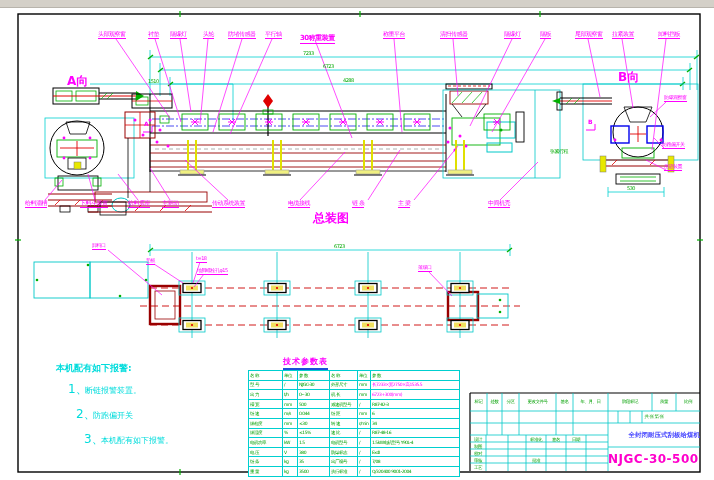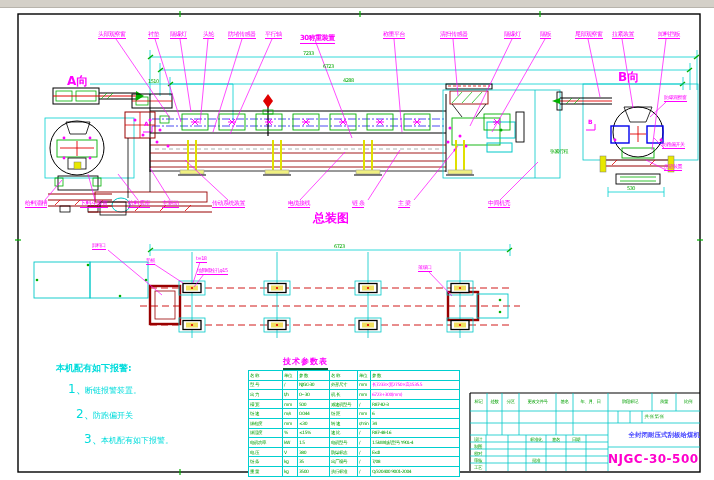--- a/index.html
+++ b/index.html
@@ -11,21 +11,21 @@
        border-bottom:1px solid #ff00ff;padding-bottom:1px;letter-spacing:-0.5px;}
   .lbl.sm{font-size:5px;line-height:5px;}
   .lbl.big{font-size:7px;line-height:7px;font-weight:bold;}
   .vtitle{position:absolute;color:#ff00ff;font-size:12px;font-weight:bold;line-height:7px;white-space:nowrap;}
   .dim{position:absolute;color:#00a800;font-size:5px;line-height:5px;white-space:nowrap;letter-spacing:-0.5px;}
   .alarm{position:absolute;color:#00dcdc;white-space:nowrap;}
   .alarm-title{font-size:9px;font-weight:bold;}
   .alarm-no{font-size:12px;}
   .alarm-tx{font-size:8px;}
   .ptitle{position:absolute;color:#ff00ff;font-size:8px;font-weight:bold;letter-spacing:1px;
-          border-bottom:2px solid #14532d;padding-bottom:1px;white-space:nowrap;}
+          border-bottom:2px solid #1d4ed8;padding-bottom:1px;white-space:nowrap;}
   table.params{position:absolute;left:248px;top:370px;border-collapse:collapse;table-layout:fixed;
                width:211px;border:1px solid #000;background:#fff;}
   table.params td{border:1px solid #00cfcf;font-size:4.5px;line-height:5px;color:#00a000;height:8.6px;
                   overflow:hidden;white-space:nowrap;padding:0 1px;letter-spacing:-0.5px;}
   table.params td.mg{color:#ff00ff;}
   .tbtext{position:absolute;color:#00a000;font-size:4.5px;line-height:5px;white-space:nowrap;letter-spacing:-0.5px;}
   .tb-name{position:absolute;color:#4848ff;font-size:6.5px;font-weight:bold;white-space:nowrap;}
   .tb-no{position:absolute;color:#ff00cc;font-size:12px;font-weight:bold;letter-spacing:0.5px;white-space:nowrap;}
 </style>
 </head>

